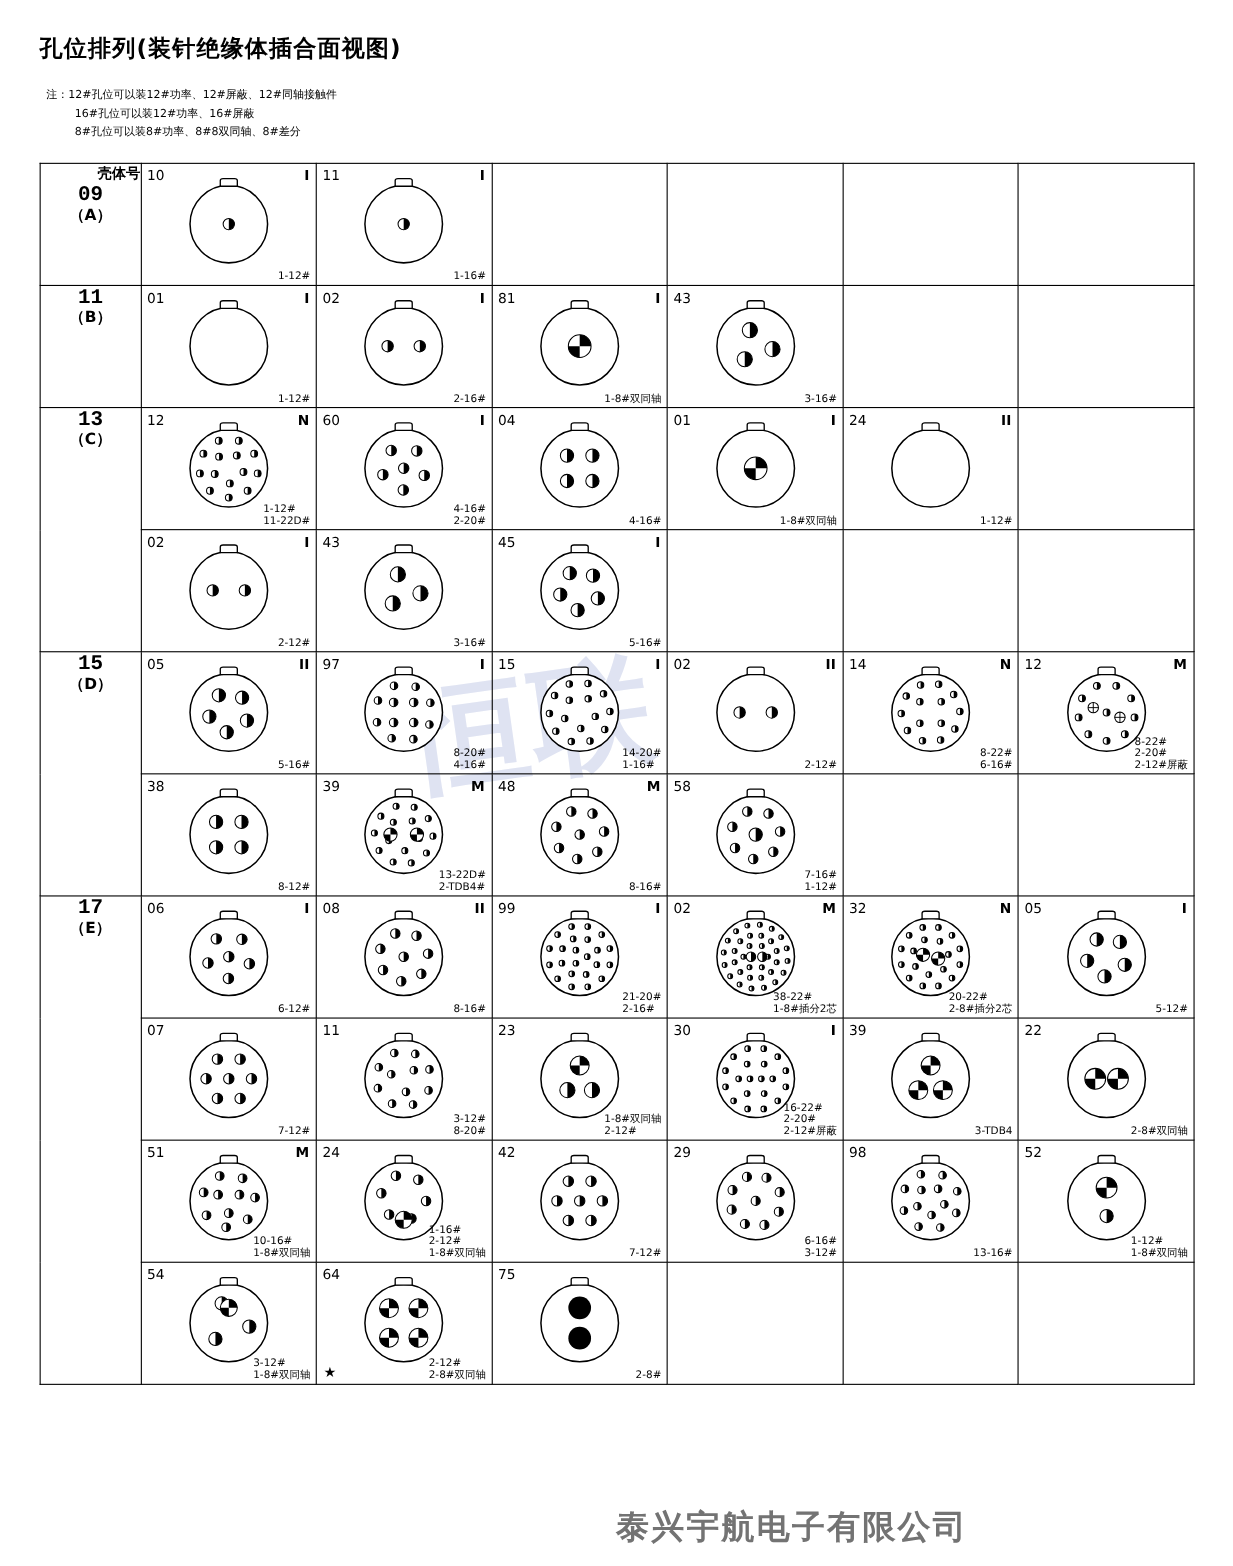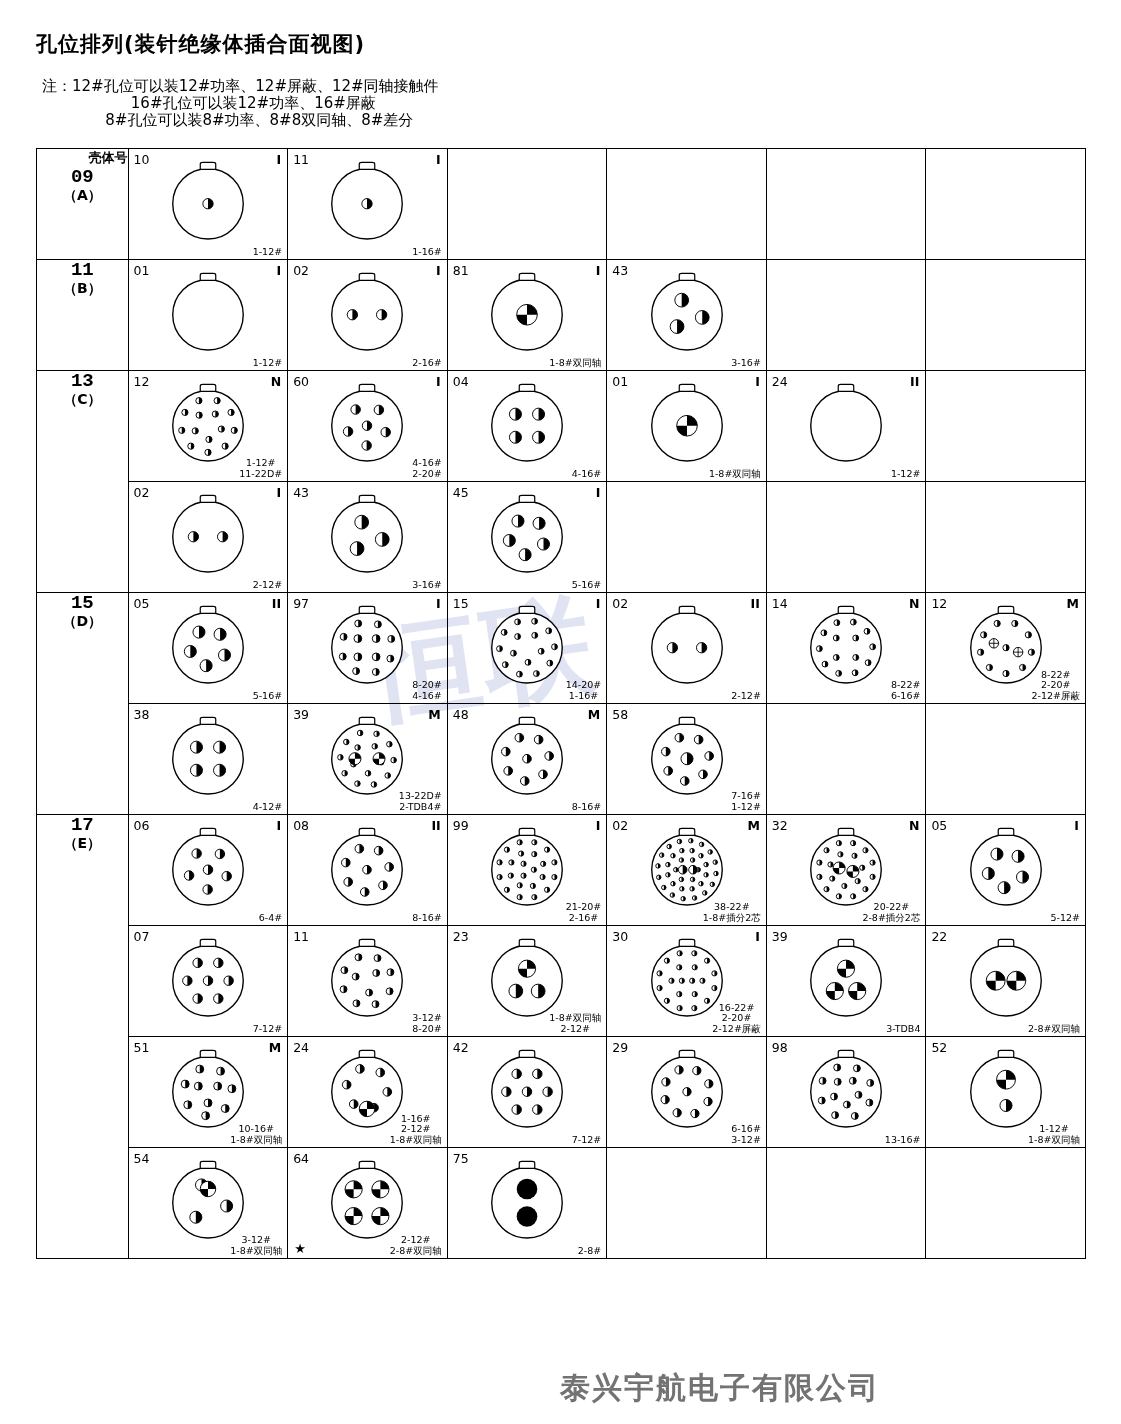--- a/index.html
+++ b/index.html
@@ -10,24 +10,24 @@
     color:#000;
     position:relative;
     overflow:hidden;
   }
   .page{position:relative;width:1121px;height:1212px;}
 
   .title{
     position:absolute;left:36px;top:30px;
     font-size:21px;font-weight:bold;letter-spacing:1px;
   }
-  .notes{position:absolute;left:42px;top:78px;font-size:15px;line-height:17px;text-align:center;}
+  .notes{position:absolute;left:42px;top:78px;font-size:10px;line-height:17px;}
   .notes div{white-space:nowrap;}
   .notes .n2{margin-left:26px;}
-  .notes .n3{margin-left:38px;}
+  .notes .n3{margin-left:26px;}
 
   table.grid{
     position:absolute;left:36px;top:148px;
     border-collapse:collapse;
     table-layout:fixed;
     width:1050px;
   }
   table.grid td{
     border:1px solid #000;
     padding:0;
@@ -44,21 +44,21 @@
   td.empty{}
 
   .shell-head{font-size:13px;font-weight:bold;text-align:right;}
   .shell-num{font-size:19px;font-weight:bold;line-height:20px;font-family:Liberation Mono, monospace;}
   .shell-let{font-size:14px;font-weight:bold;}
 
   .code{position:absolute;left:5px;top:3px;font-size:12.5px;}
   .rom{position:absolute;right:6px;top:3px;font-size:12.5px;font-weight:bold;}
   .foot{
     position:absolute;right:5px;bottom:2px;
-    font-size:9.5px;line-height:10.5px;text-align:center;white-space:pre;
+    font-size:9.5px;line-height:10.5px;text-align:left;white-space:pre;
   }
   .conn{
     position:absolute;left:50%;top:50%;
     transform:translate(-50%,-50%);
   }
   .watermark{
     position:absolute;left:370px;top:585px;
     font-size:110px;font-weight:bold;color:#dfe3f2;
     letter-spacing:4px;
     transform:rotate(-8deg);
@@ -529,21 +529,21 @@
                 <path d="M41,12 L41,6 Q41,4 44,4 L56,4 Q59,4 59,6 L59,12 Z" fill="#fff" stroke="#000" stroke-width="1.4"></path>
                 <circle cx="36.564971157455595" cy="38.5649711574556" r="7" fill="#fff" stroke="#000" stroke-width="1.1"></circle>
                 <path d="M36.564971157455595,31.564971157455602 A7,7 0 0 1 36.564971157455595,45.5649711574556 Z" fill="#000"></path>
                 <circle cx="63.4350288425444" cy="38.564971157455595" r="7" fill="#fff" stroke="#000" stroke-width="1.1"></circle>
                 <path d="M63.4350288425444,31.564971157455595 A7,7 0 0 1 63.4350288425444,45.564971157455595 Z" fill="#000"></path>
                 <circle cx="63.43502884254442" cy="65.43502884254438" r="7" fill="#fff" stroke="#000" stroke-width="1.1"></circle>
                 <path d="M63.43502884254442,58.435028842544384 A7,7 0 0 1 63.43502884254442,72.43502884254438 Z" fill="#000"></path>
                 <circle cx="36.56497115745559" cy="65.4350288425444" r="7" fill="#fff" stroke="#000" stroke-width="1.1"></circle>
                 <path d="M36.56497115745559,58.4350288425444 A7,7 0 0 1 36.56497115745559,72.4350288425444 Z" fill="#000"></path>
               </svg></div>
-            <div class="foot">4-12#</div>
+            <div class="foot">8-12#</div>
           </td>
           <td class="cell">
             <div class="code">39</div>
             <div class="rom">M</div>
             <div class="conn"><svg width="86" height="86" viewBox="0 0 100 100">
                 <circle cx="50" cy="52" r="41" fill="#fff" stroke="#000" stroke-width="1.6"></circle>
                 <path d="M41,12 L41,6 Q41,4 44,4 L56,4 Q59,4 59,6 L59,12 Z" fill="#fff" stroke="#000" stroke-width="1.4"></path>
                 <circle cx="41.97660960182186" cy="22.056299385038884" r="3.2" fill="#fff" stroke="#000" stroke-width="1.1"></circle>
                 <path d="M41.97660960182186,18.856299385038884 A3.2,3.2 0 0 1 41.97660960182186,25.256299385038883 Z" fill="#000"></path>
                 <circle cx="61.10940643590429" cy="23.059006778586735" r="3.2" fill="#fff" stroke="#000" stroke-width="1.1"></circle>
@@ -654,21 +654,21 @@
                 <path d="M63.8417455324971,28.13138326891226 A5.5,5.5 0 0 1 63.8417455324971,39.13138326891226 Z" fill="#000"></path>
                 <circle cx="71.7469272387843" cy="59.48806755251459" r="5.5" fill="#fff" stroke="#000" stroke-width="1.1"></circle>
                 <path d="M71.7469272387843,53.98806755251459 A5.5,5.5 0 0 1 71.7469272387843,64.9880675525146 Z" fill="#000"></path>
                 <circle cx="49.59859465194247" cy="74.996496988597" r="5.5" fill="#fff" stroke="#000" stroke-width="1.1"></circle>
                 <path d="M49.59859465194247,69.496496988597 A5.5,5.5 0 0 1 49.59859465194247,80.496496988597 Z" fill="#000"></path>
                 <circle cx="28.004990612850182" cy="58.72454920862294" r="5.5" fill="#fff" stroke="#000" stroke-width="1.1"></circle>
                 <path d="M28.004990612850182,53.22454920862294 A5.5,5.5 0 0 1 28.004990612850182,64.22454920862293 Z" fill="#000"></path>
                 <circle cx="50" cy="52" r="5.5" fill="#fff" stroke="#000" stroke-width="1.1"></circle>
                 <path d="M50,46.5 A5.5,5.5 0 0 1 50,57.5 Z" fill="#000"></path>
               </svg></div>
-            <div class="foot">6-4#</div>
+            <div class="foot">6-12#</div>
           </td>
           <td class="cell">
             <div class="code">08</div>
             <div class="rom">II</div>
             <div class="conn"><svg width="86" height="86" viewBox="0 0 100 100">
                 <circle cx="50" cy="52" r="41" fill="#fff" stroke="#000" stroke-width="1.6"></circle>
                 <path d="M41,12 L41,6 Q41,4 44,4 L56,4 Q59,4 59,6 L59,12 Z" fill="#fff" stroke="#000" stroke-width="1.4"></path>
                 <circle cx="41.1074762735326" cy="27.567991859566387" r="5" fill="#fff" stroke="#000" stroke-width="1.1"></circle>
                 <path d="M41.1074762735326,22.567991859566387 A5,5 0 0 1 41.1074762735326,32.56799185956639 Z" fill="#000"></path>
                 <circle cx="63.557315287866956" cy="29.814437077563955" r="5" fill="#fff" stroke="#000" stroke-width="1.1"></circle>

